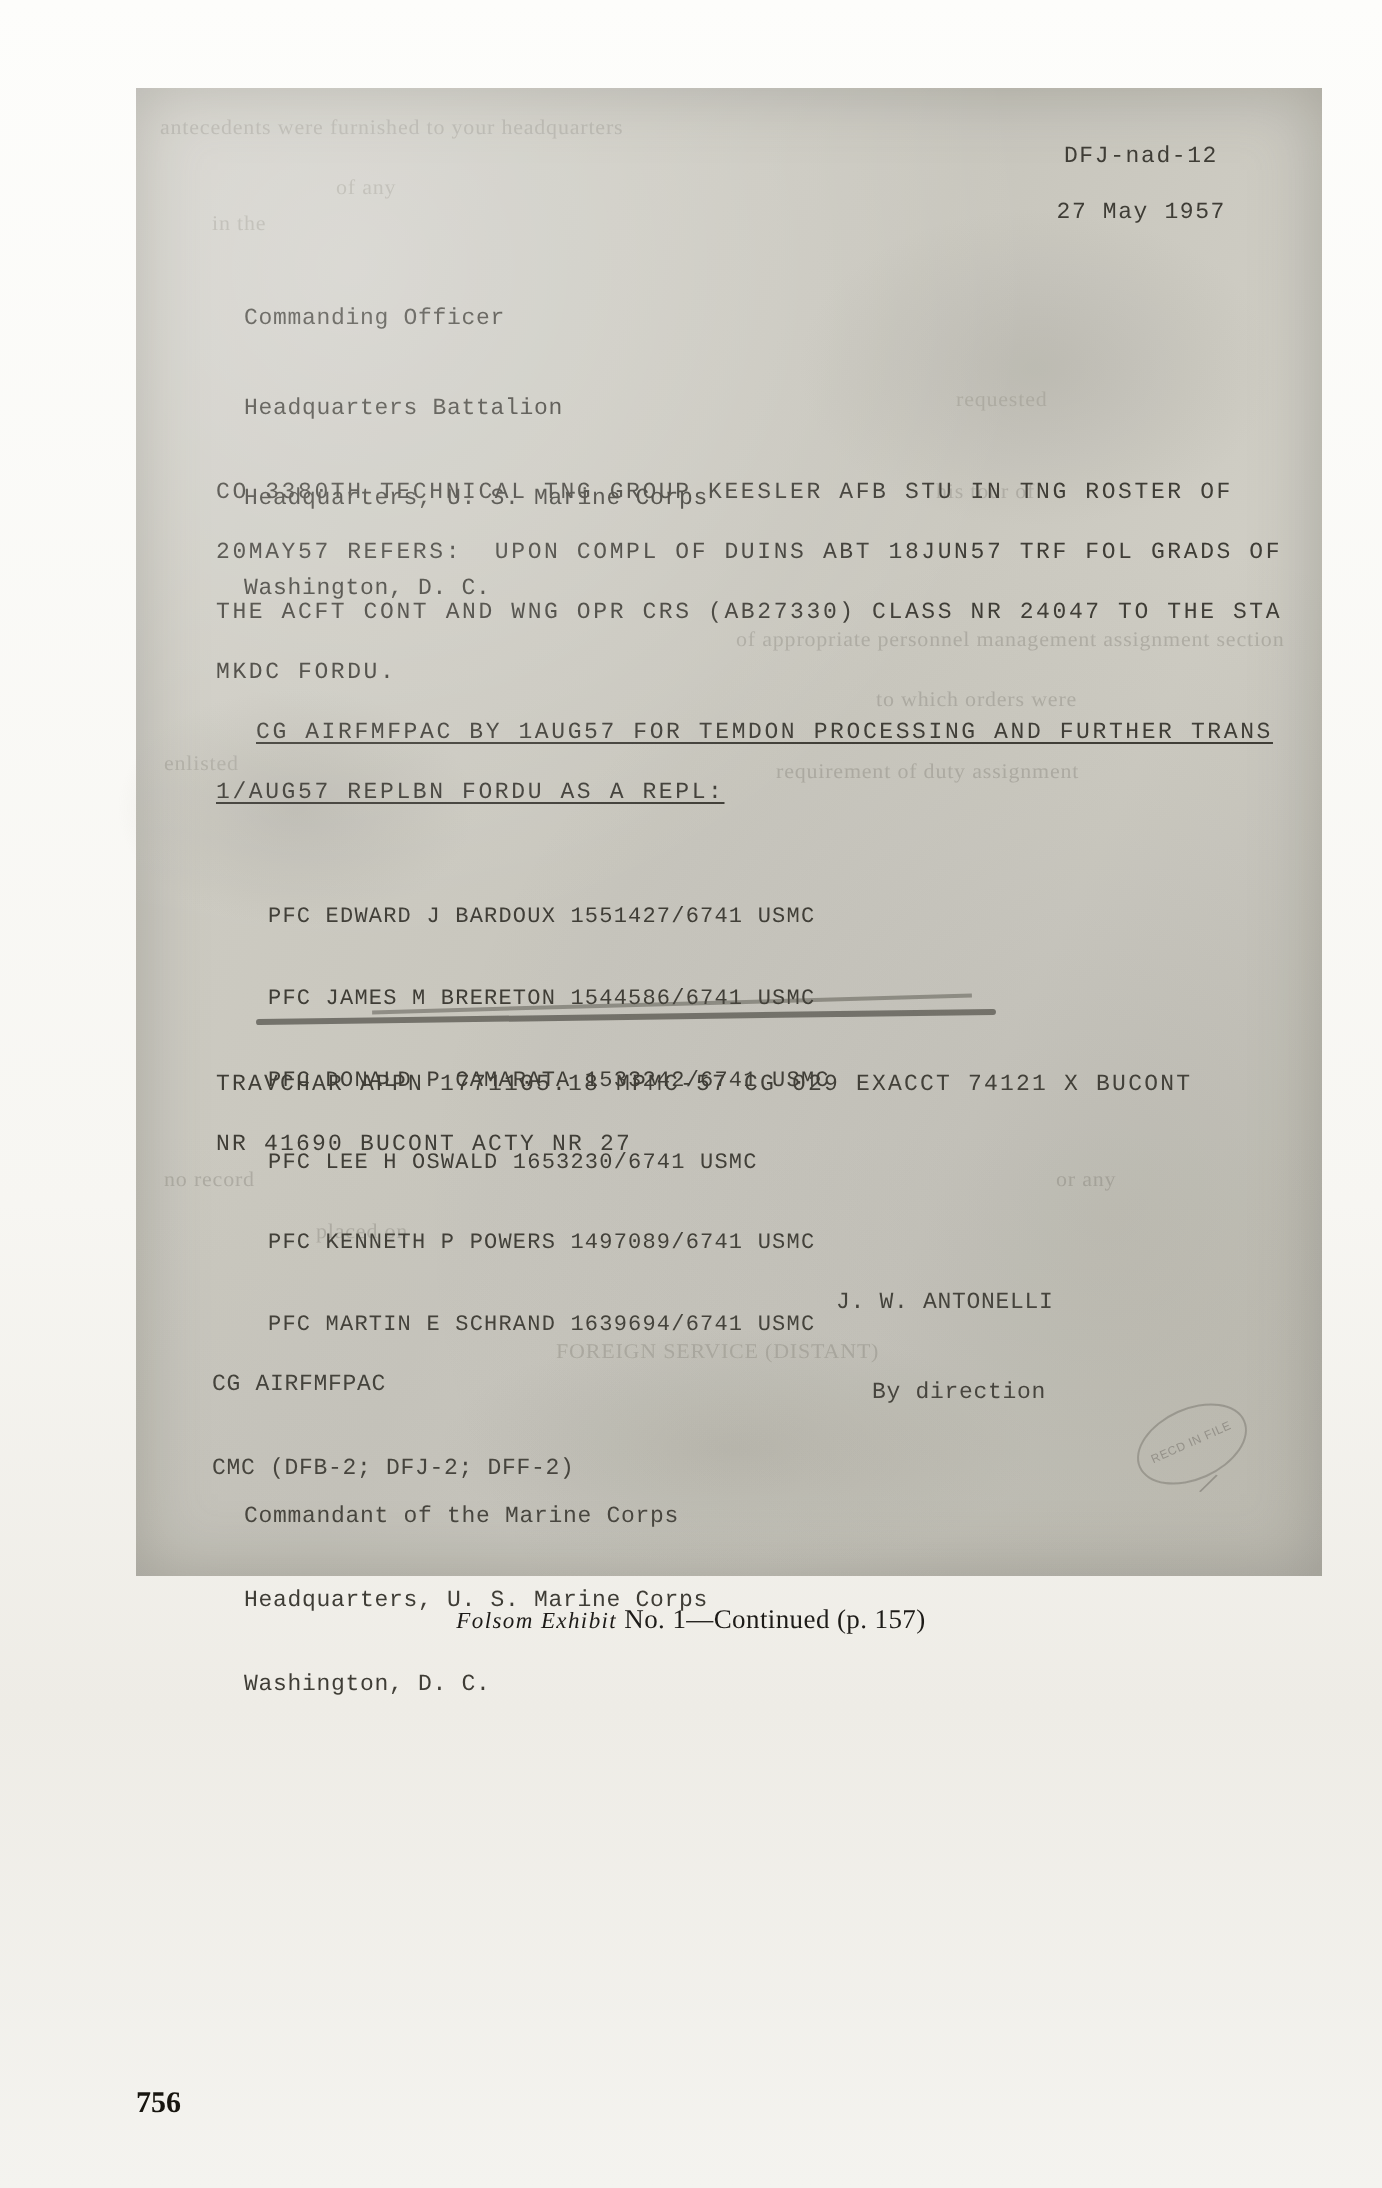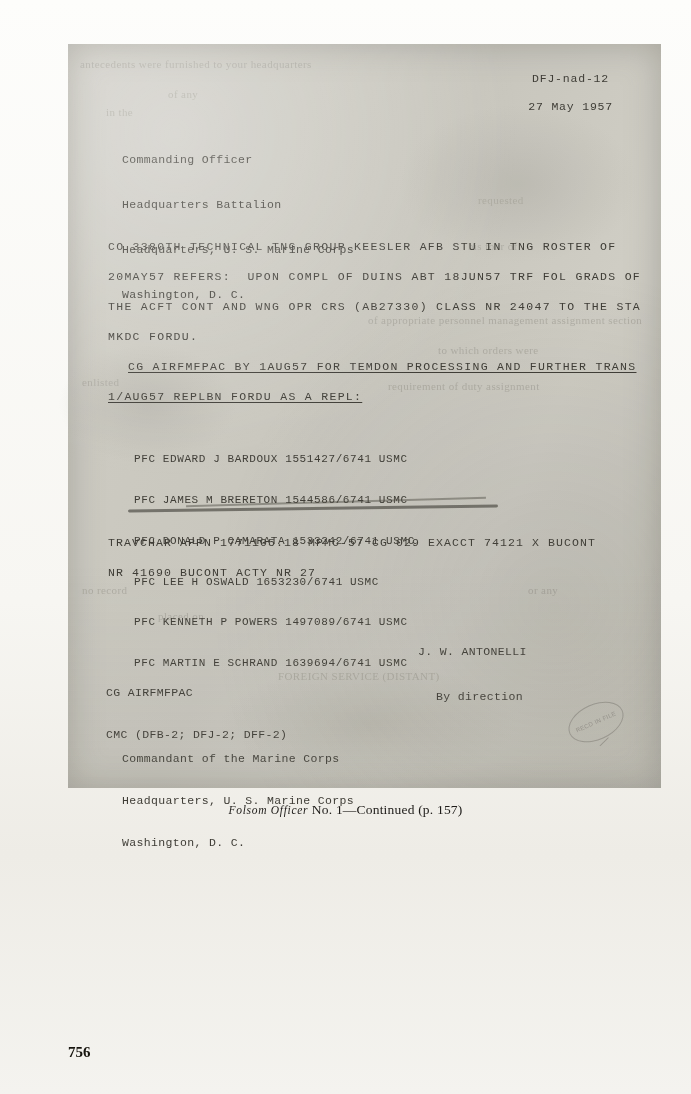--- a/index.html
+++ b/index.html
@@ -243,20 +243,20 @@
       </div>
 
       <div class="stamp">RECD IN FILE</div>
       <div class="stamp-tail">⁄</div>
 
     </div>
   </div>
 
   <div class="caption">
     <span class="sc">Folsom</span>
-    <span class="sc">Officer</span>
+    <span class="sc">Exhibit</span>
     <span>No. 1—Continued</span>
     <span>(p. 157)</span>
   </div>
 
   <div class="page-number">756</div>
 
 </div>
 
 </body></html>

